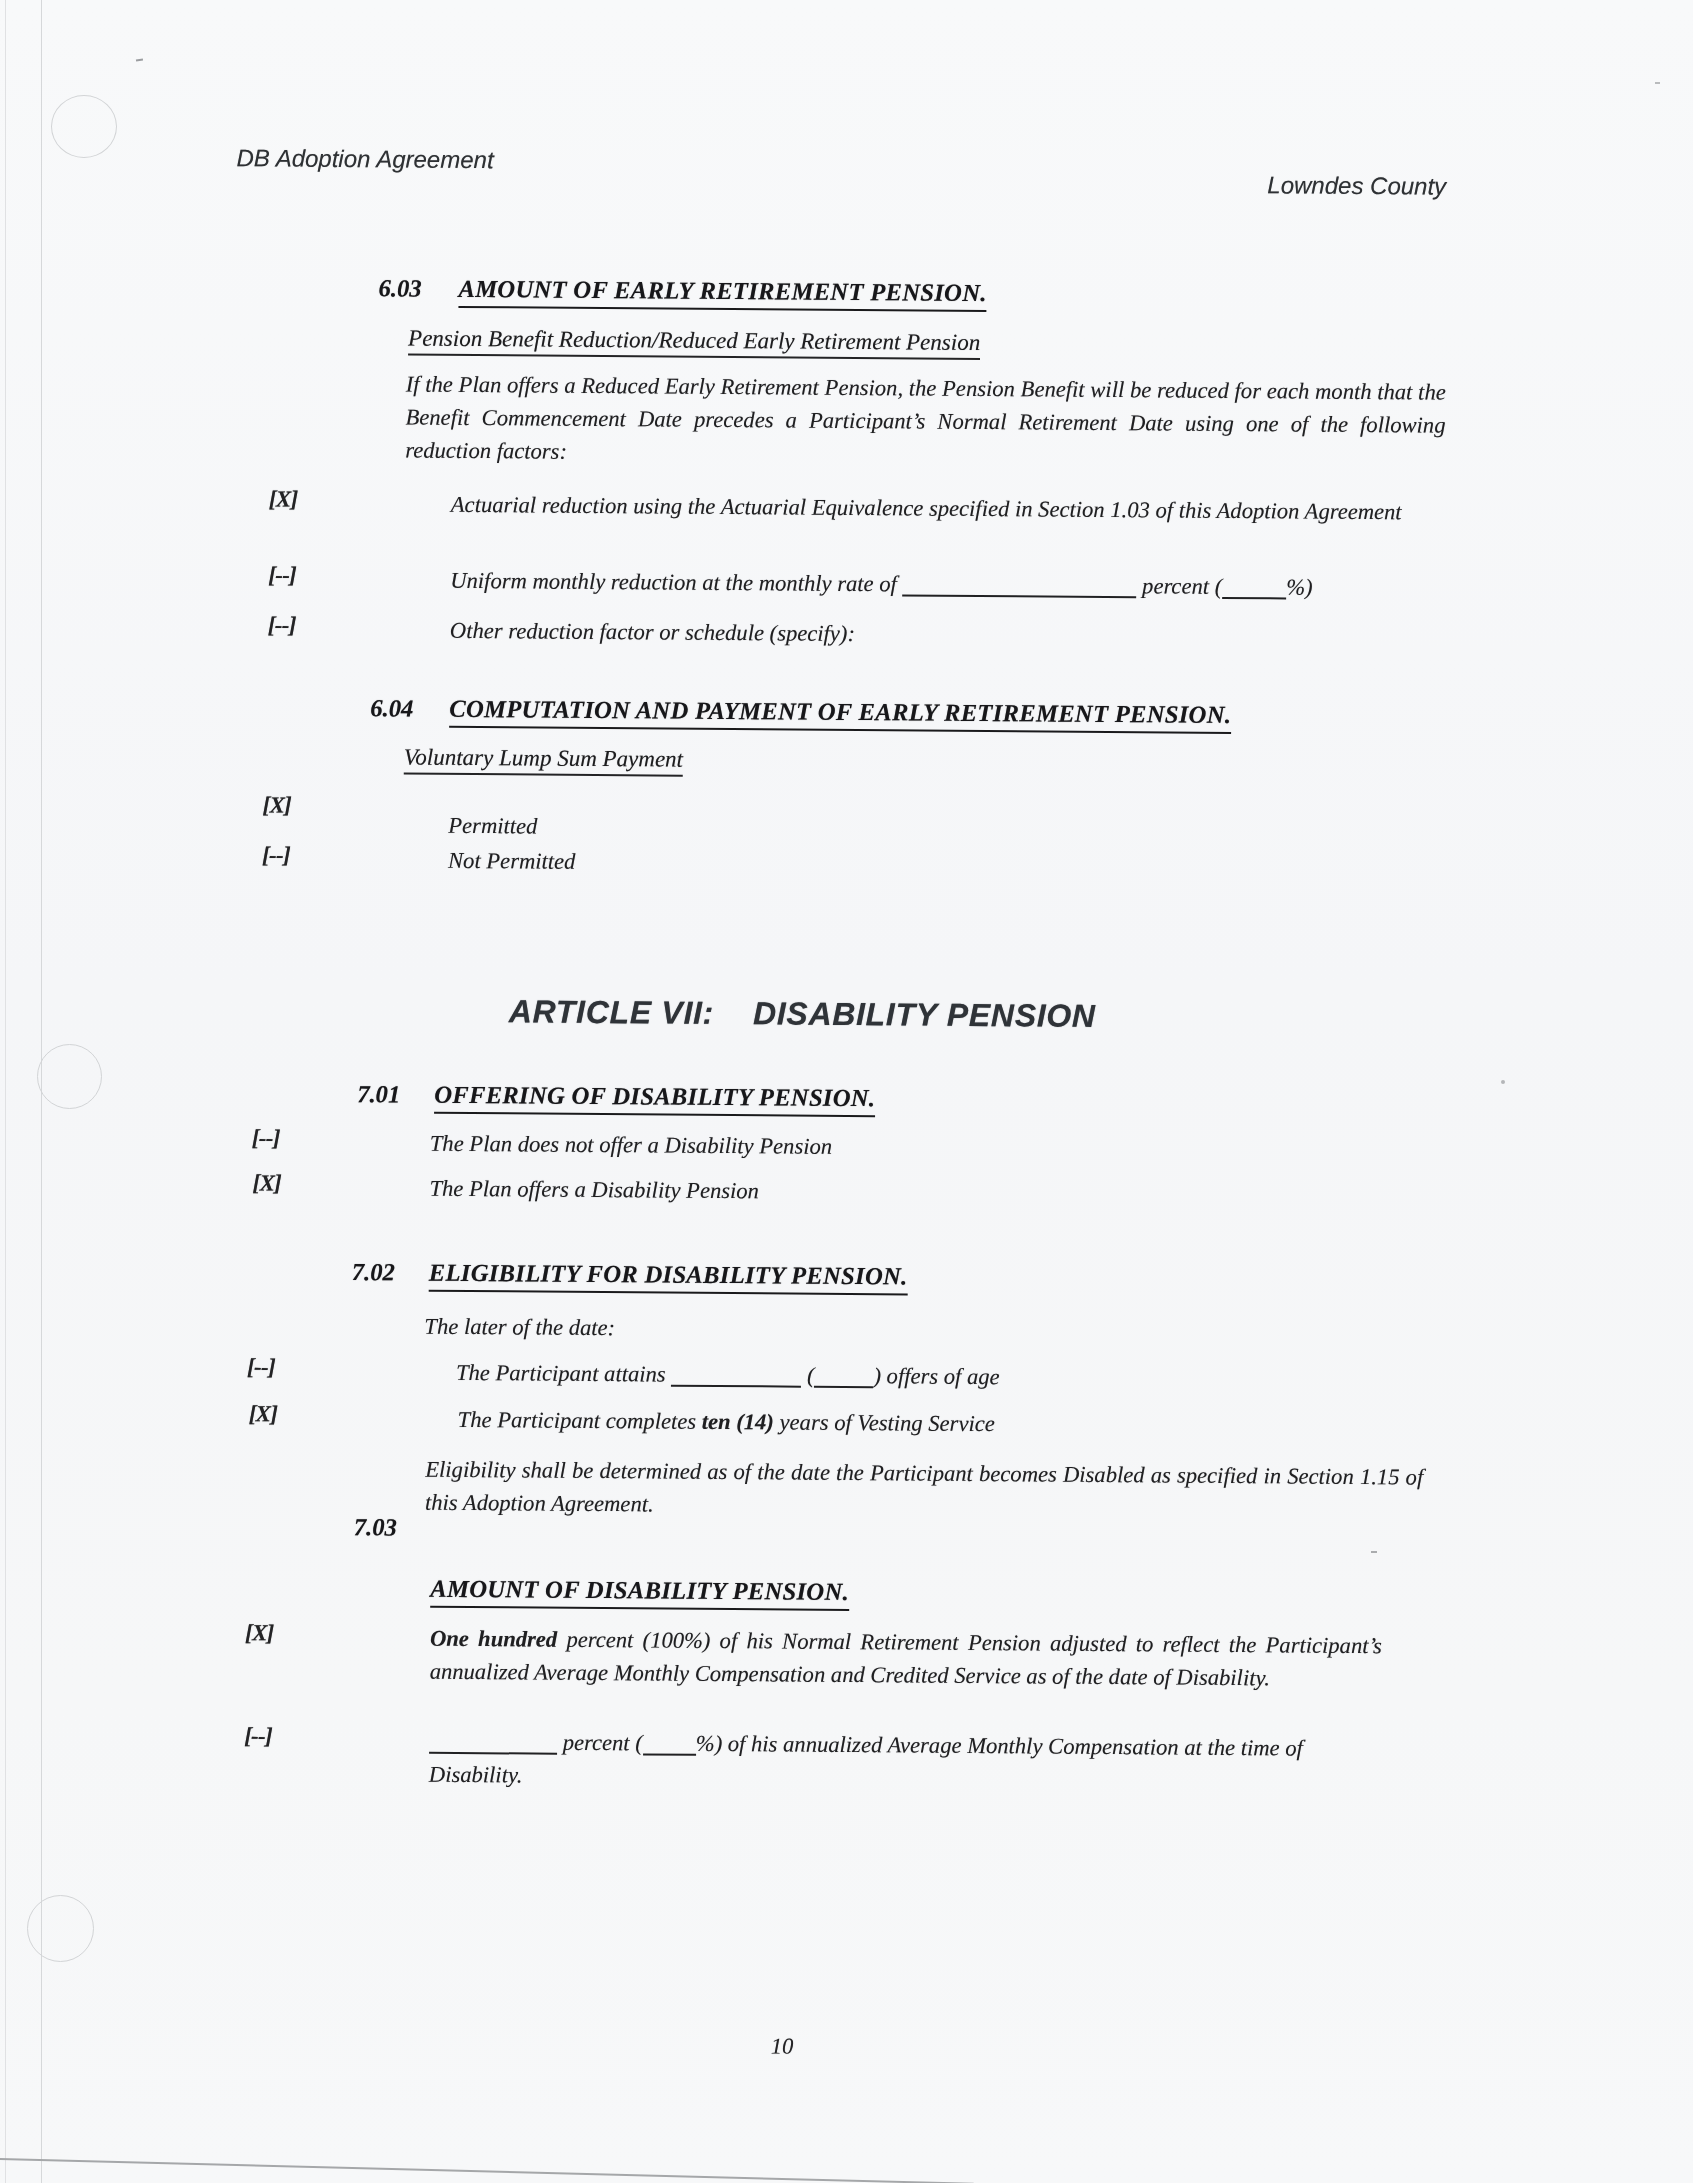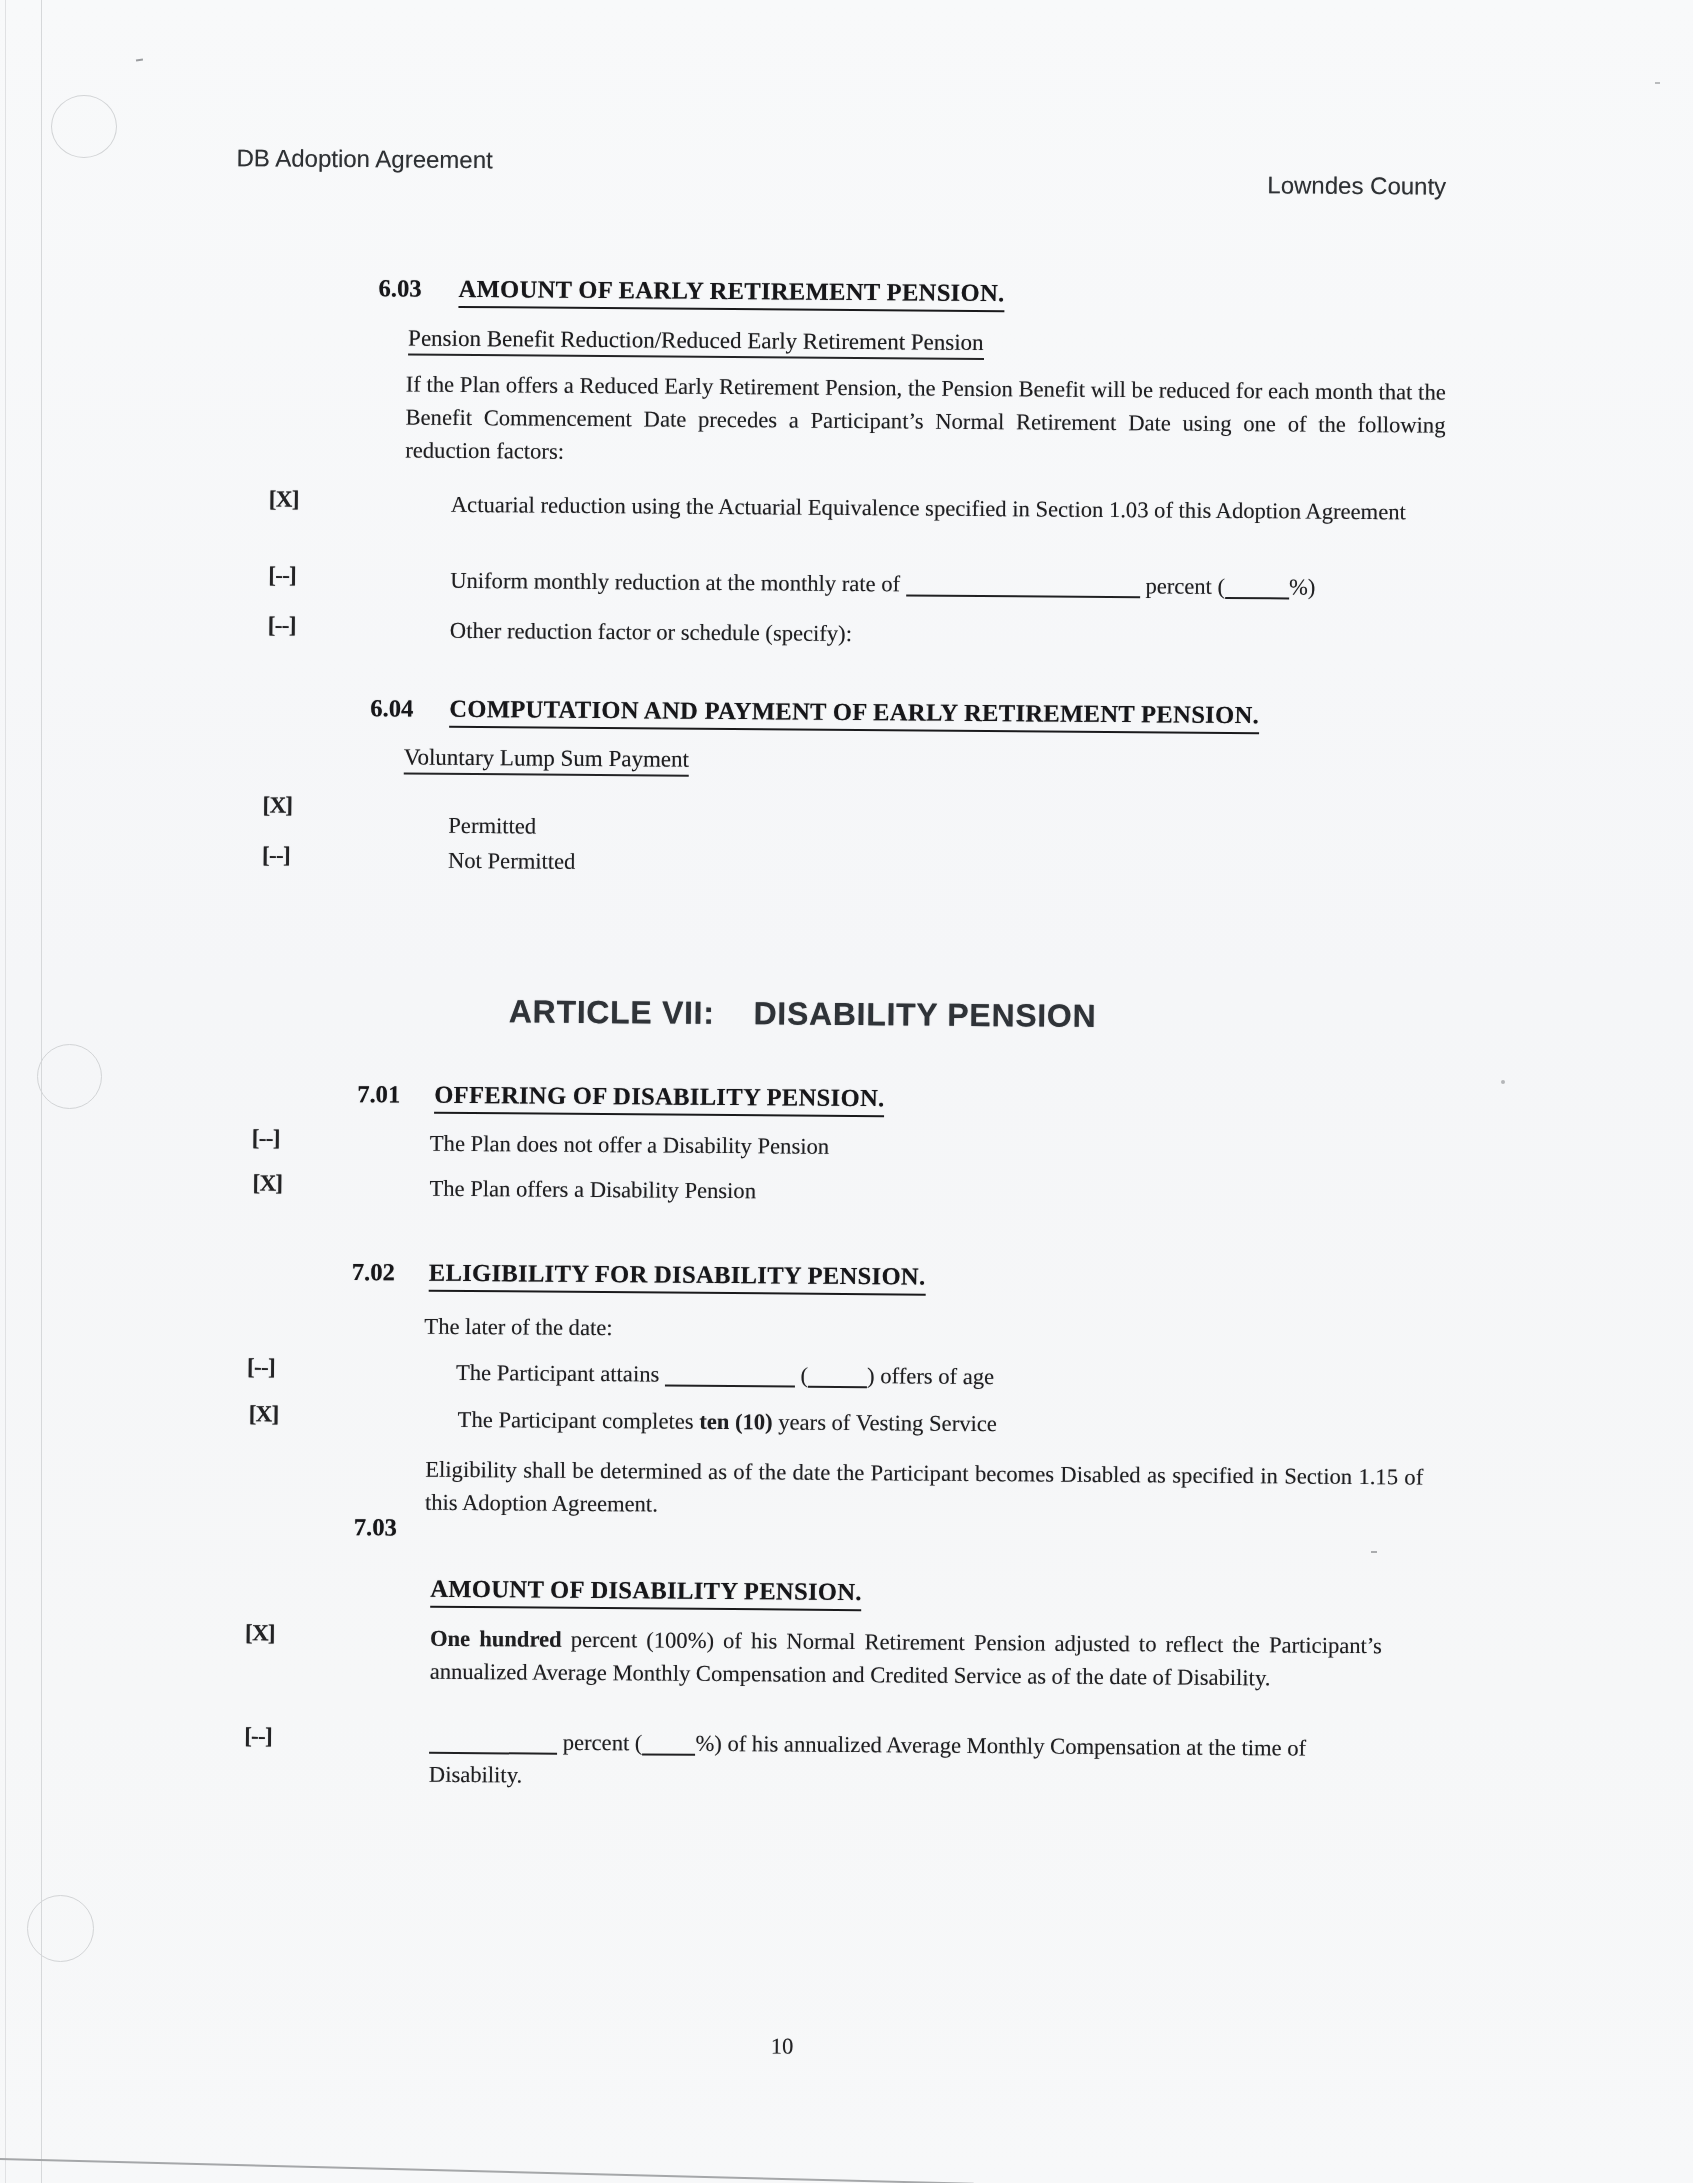--- a/index.html
+++ b/index.html
@@ -8,20 +8,21 @@
     font-family: "Liberation Serif", serif;
     color: #202022;
     background: #e8e9eb;
   }
   .page {
     position: relative;
     width: 1693px;
     height: 2183px;
     overflow: hidden;
     background: linear-gradient(180deg, #f8f9fa 0%, #f5f6f8 45%, #f6f7f8 78%, #f7f8f9 100%);
+    font-style: italic;
   }
   .abs { position: absolute; }
   .sans { font-family: "Liberation Sans", sans-serif; }
 
   
   .edge-line {
     position: absolute; top: 0; height: 2183px; width: 1.3px;
     background: #d6d8da;
   }
   .punch {
@@ -167,21 +168,21 @@
     <div class="abs mark" style="left:250px; top:1359px;">[--]</div>
     <div class="abs body-text nowrap" style="left:459px; top:1359px;">
       <span>The Participant attains</span>
       <span class="blank" style="width:130px;"></span>
       <span>(</span><span class="blank" style="width:59px;"></span><span>) offers of age</span>
     </div>
 
     <div class="abs mark" style="left:252px; top:1406px;">[X]</div>
     <div class="abs body-text nowrap" style="left:461px; top:1406px;">
       <span>The Participant completes</span>
-      <span class="bold-frag">ten (10)</span>
+      <span class="bold-frag">ten (14)</span>
       <span>years of Vesting Service</span>
     </div>
 
     <div class="abs body-text just" style="left:429px; top:1456px; width:998px;">Eligibility shall be determined as of the date the Participant becomes Disabled as specified in Section 1.15 of this Adoption Agreement.</div>
 
     <div class="abs secnum" style="left:358px; top:1517px;">7.03</div>
     <div class="abs sectitle" style="left:435px; top:1578px;">AMOUNT OF DISABILITY PENSION.</div>
 
     <div class="abs mark" style="left:250px; top:1625px;">[X]</div>
     <div class="abs body-text just" style="left:435px; top:1625px; width:952px;">

